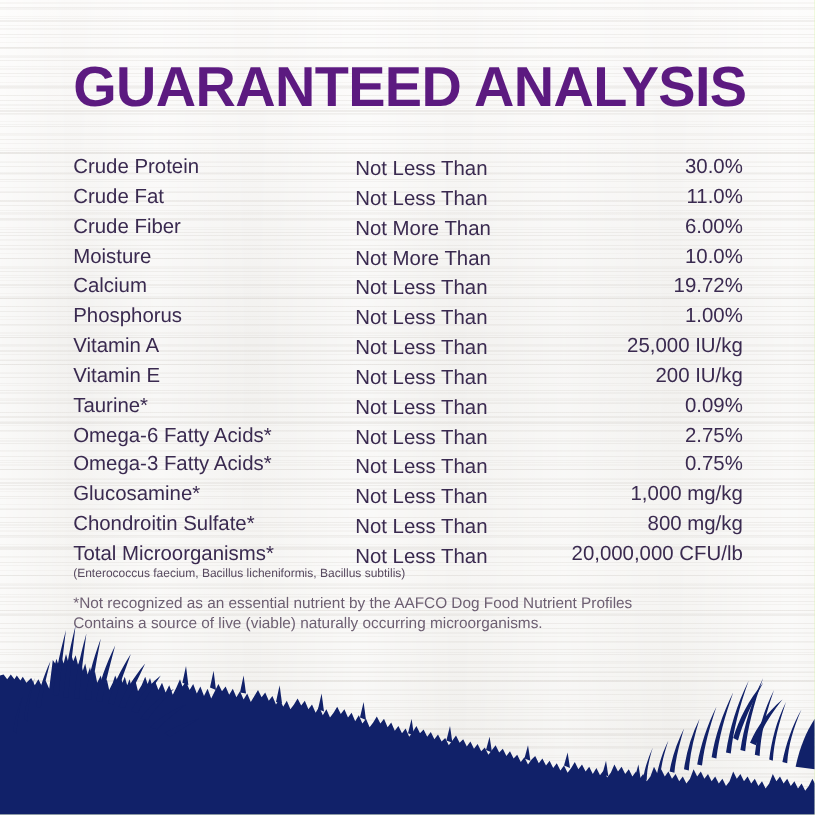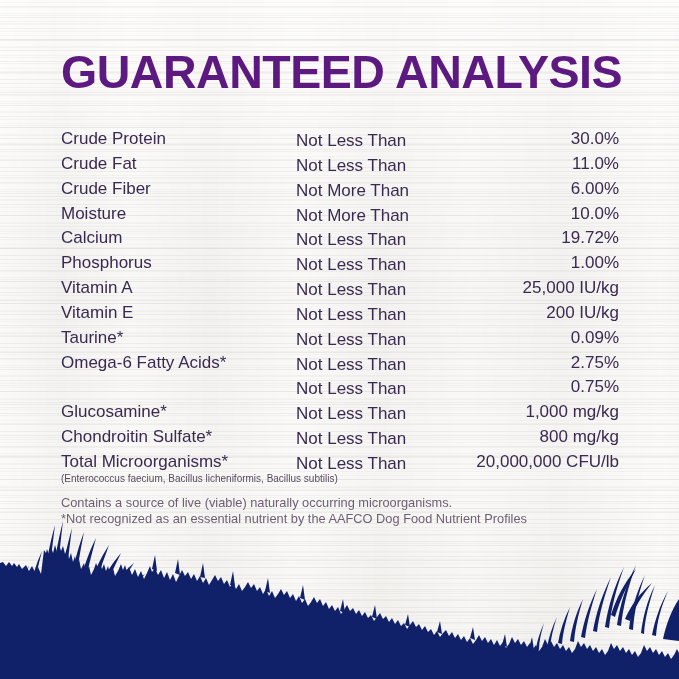--- a/index.html
+++ b/index.html
@@ -225,20 +225,21 @@
           <span class="nutrient">Taurine*</span>
           <span class="qualifier">Not Less Than</span>
           <span class="amount">0.09%</span>
         </div>
         <div class="row">
           <span class="nutrient">Omega-6 Fatty Acids*</span>
           <span class="qualifier">Not Less Than</span>
           <span class="amount">2.75%</span>
         </div>
         <div class="row">
+          <span class="nutrient">Omega-3 Fatty Acids*</span>
           <span class="qualifier">Not Less Than</span>
           <span class="amount">0.75%</span>
         </div>
         <div class="row">
           <span class="nutrient">Glucosamine*</span>
           <span class="qualifier">Not Less Than</span>
           <span class="amount">1,000 mg/kg</span>
         </div>
         <div class="row">
           <span class="nutrient">Chondroitin Sulfate*</span>
@@ -248,22 +249,22 @@
         <div class="row">
           <span class="nutrient">Total Microorganisms*</span>
           <span class="qualifier">Not Less Than</span>
           <span class="amount">20,000,000 CFU/lb</span>
         </div>
       </div>
 
     <div class="organisms-note">(Enterococcus faecium, Bacillus licheniformis, Bacillus subtilis)</div>
 
     <div class="footnotes">
+      <div>*Not recognized as an essential nutrient by the AAFCO Dog Food Nutrient Profiles</div>
       <div>Contains a source of live (viable) naturally occurring microorganisms.</div>
-      <div>*Not recognized as an essential nutrient by the AAFCO Dog Food Nutrient Profiles</div>
     </div>
 
   </div>
 
   <svg class="grass" viewBox="0 0 679 160" preserveAspectRatio="none">
     <g fill="#112169">
 
       <path d="M0,146
                L0,44 L3,43 L6,47 L9,43 L12,47 L14,44 L17,48 L19,45
                L22,50 L26,46 L29,52 L32,47 L35,53 L38,48 L41,55

